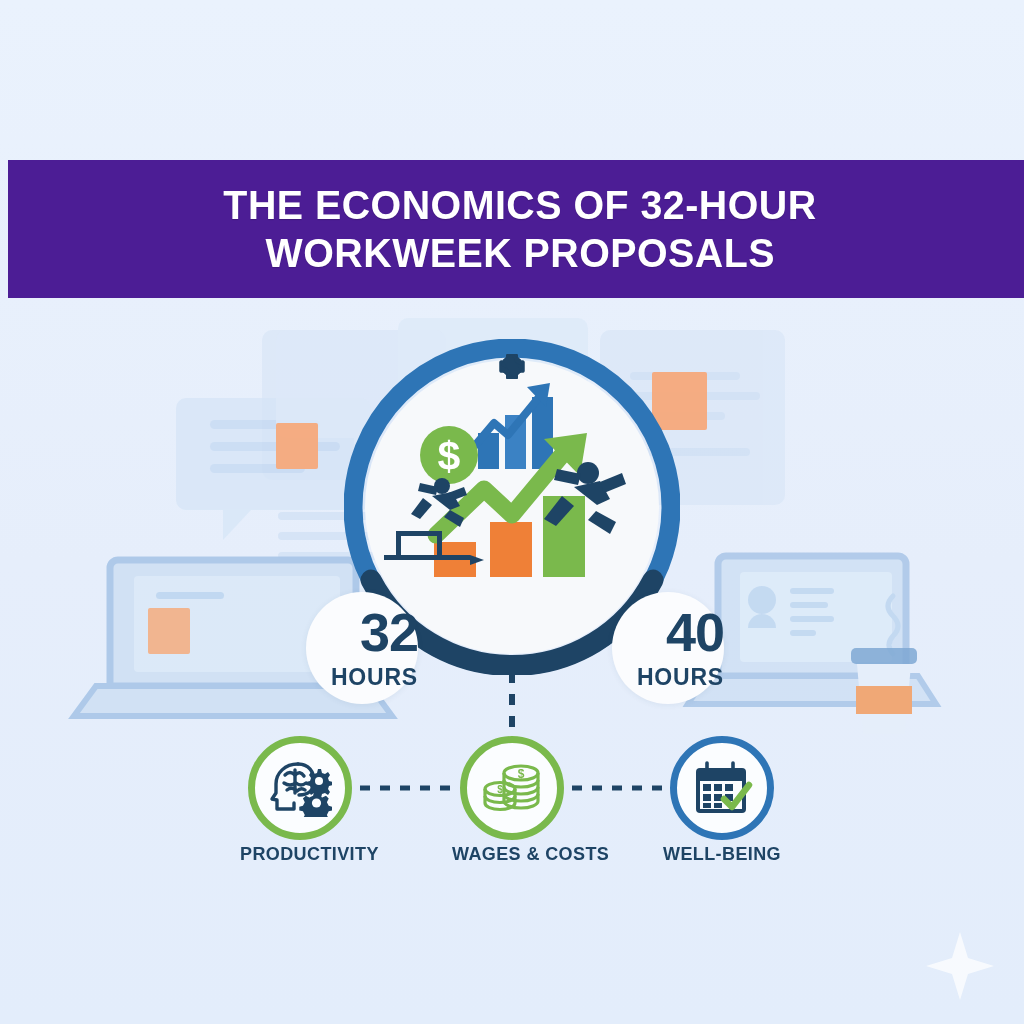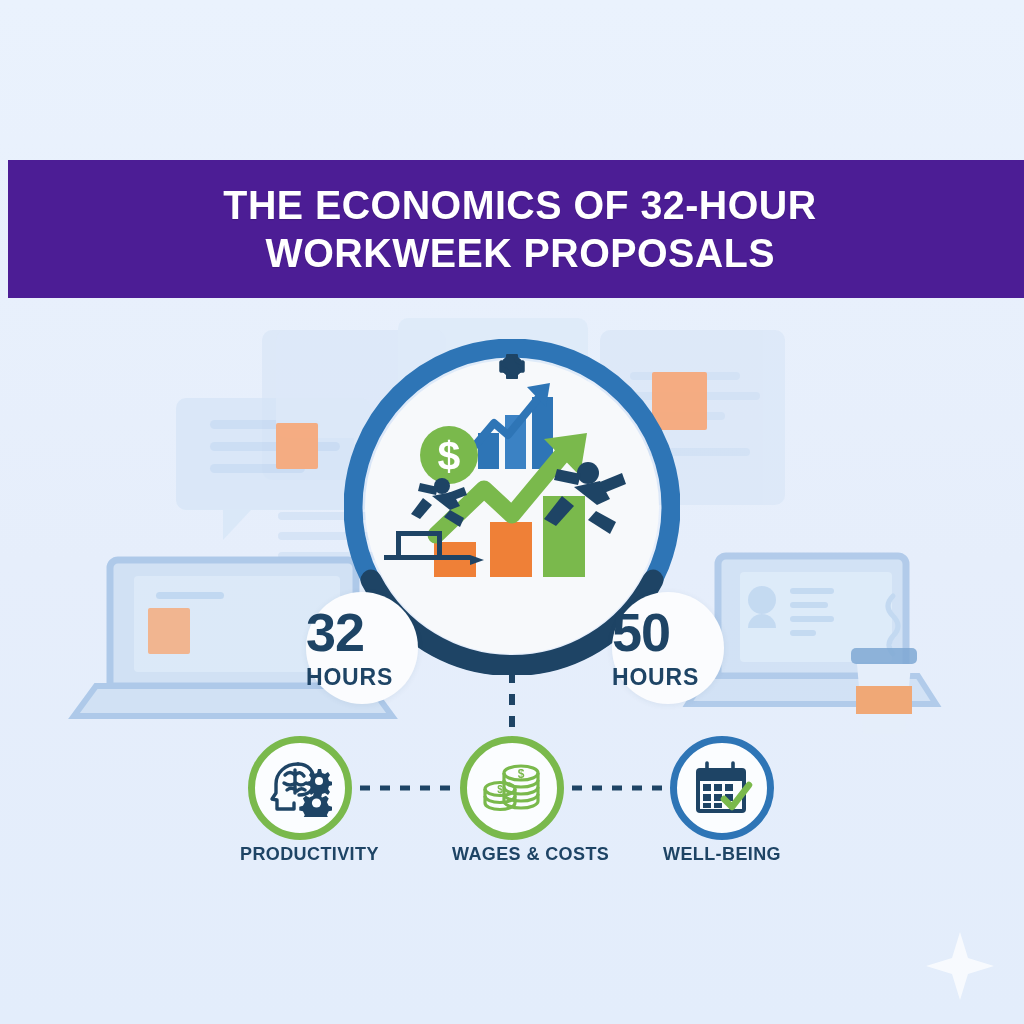--- a/index.html
+++ b/index.html
@@ -79,21 +79,21 @@
 
   
   .hour-badge {
     position: absolute;
     width: 112px;
     height: 112px;
     border-radius: 50%;
     background: #fbfcfe;
     display: flex;
     flex-direction: column;
-    align-items: flex-start;
+    align-items: flex-end;
     justify-content: center;
     box-shadow: 0 1px 6px rgba(30,68,101,0.07);
   }
   #badge-32 { left: 306px; top: 592px; }
   #badge-40 { left: 612px; top: 592px; }
   .hour-number {
     color: #1e4465;
     font-family: "Liberation Sans Narrow", "Liberation Sans", sans-serif;
     font-weight: bold;
     font-size: 54px;
@@ -292,21 +292,21 @@
         <path d="M256 143 l22 -9 l4 11 l-22 9 z"></path>
       </g>
     </svg>
   </div>
 
   <div id="badge-32" class="hour-badge">
     <div class="hour-number">32</div>
     <div class="hour-unit">HOURS</div>
   </div>
   <div id="badge-40" class="hour-badge">
-    <div class="hour-number">50</div>
+    <div class="hour-number">40</div>
     <div class="hour-unit">HOURS</div>
   </div>
 
   <div id="pillar-0" class="pillar">
     <div class="pillar-ring" style="border:7px solid #7ab94c;">
       <svg width="64" height="58" viewBox="0 0 64 58">
         <g fill="none" stroke="#1e4465" stroke-width="3.4" stroke-linejoin="round" stroke-linecap="round">
           <path d="M30 5 C17 5 8 14 8 25 L8 34 L4 40 L9 41 L9 50 L26 50 L26 44"></path>
           <path d="M30 5 C41 5 46 13 46 22 C46 31 40 36 31 36"></path>
           <path d="M17 16 q5 -5 10 0 q5 -5 9 1"></path>

